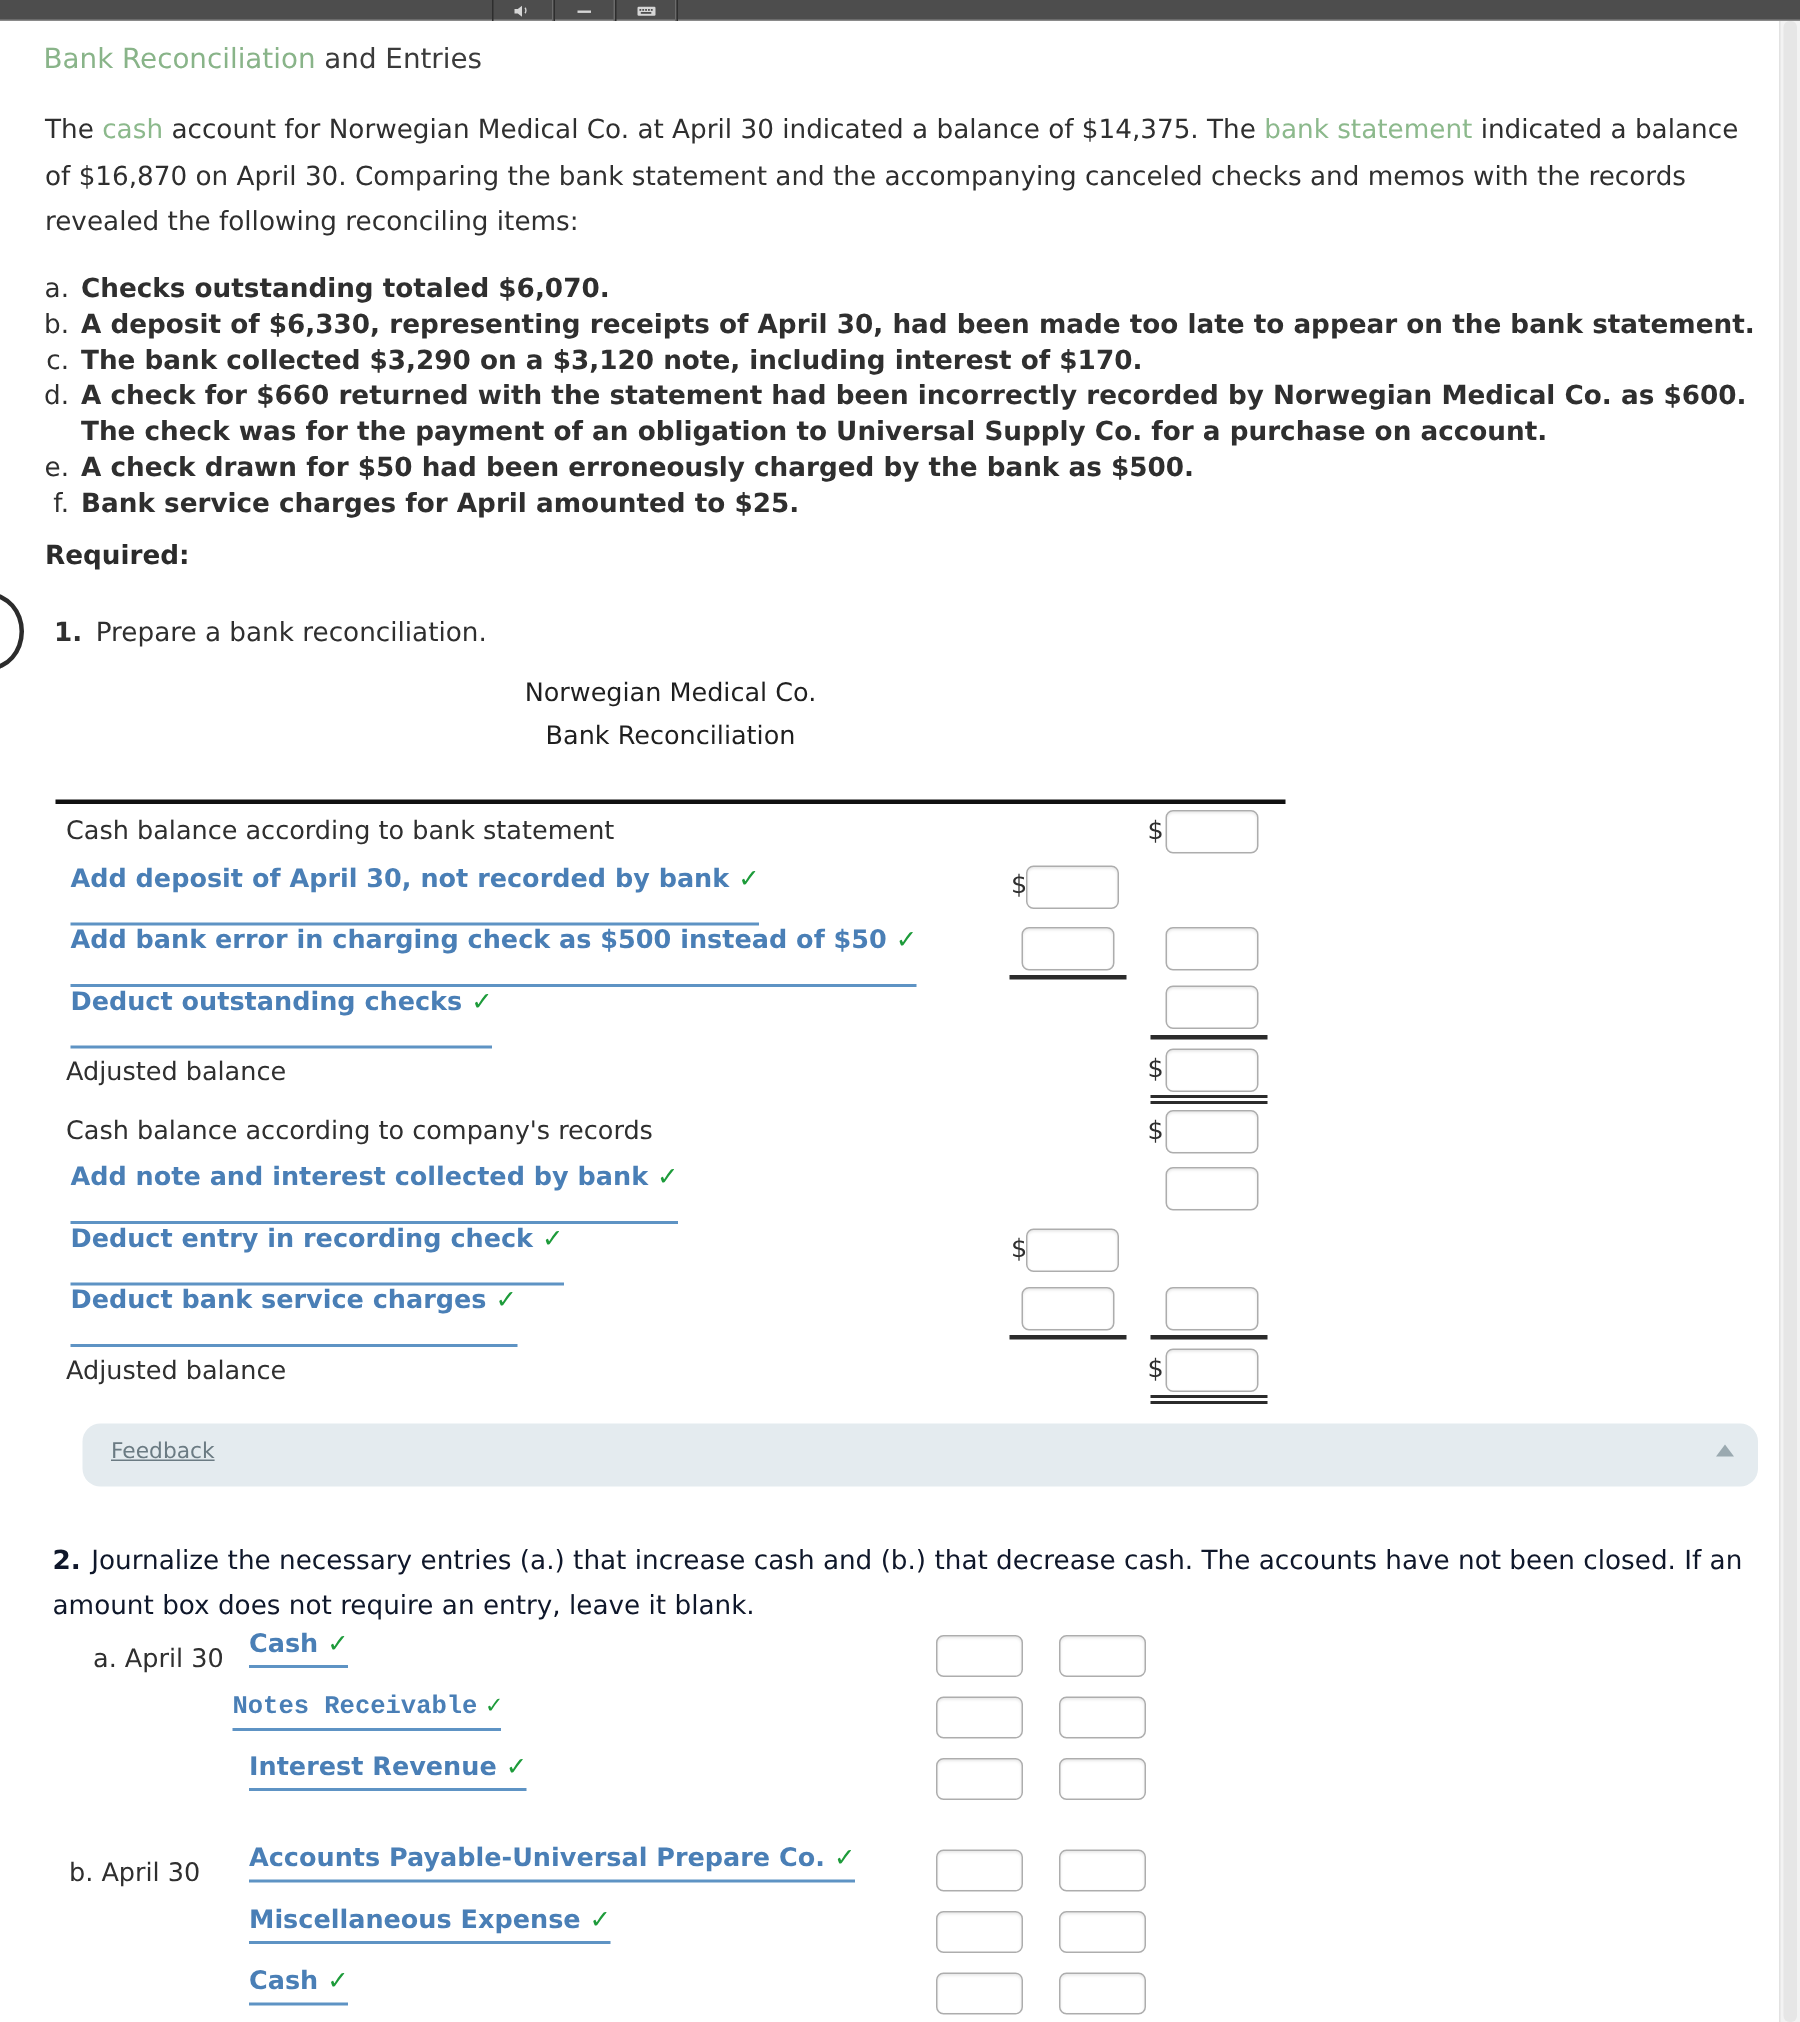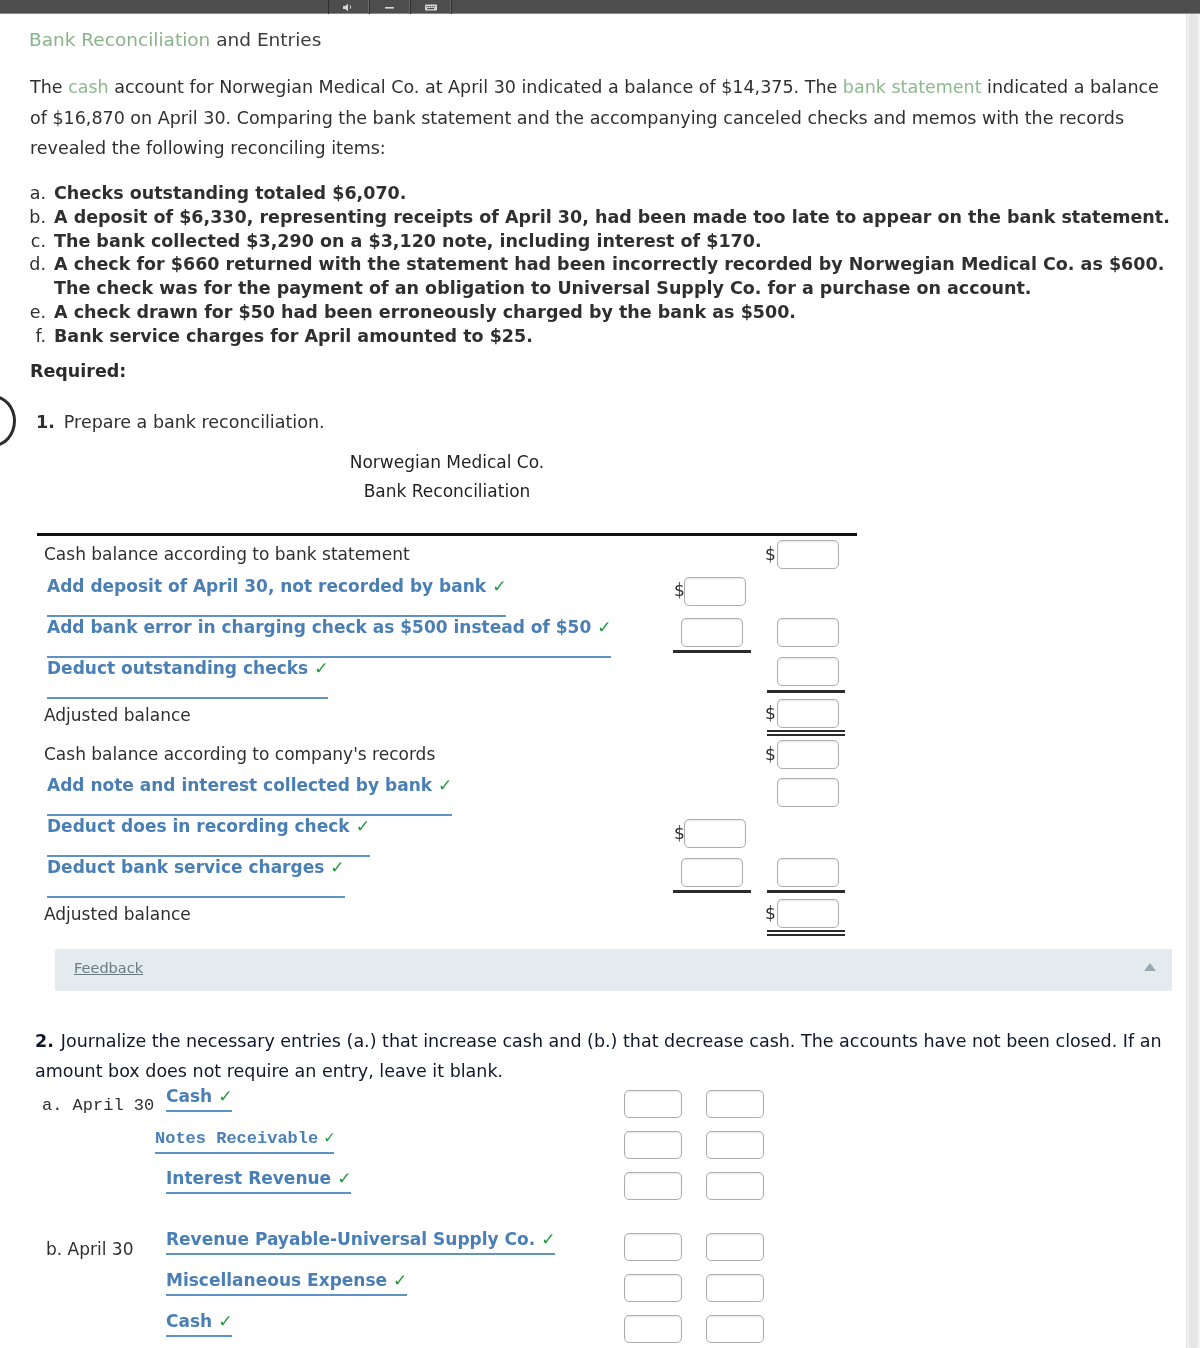--- a/index.html
+++ b/index.html
@@ -151,21 +151,21 @@
     height: 6px;
     border-top: 2.5px solid #2b2b2b;
     border-bottom: 2.5px solid #2b2b2b;
   }
 
   
   .feedback {
     position: absolute; left: 55px; top: 935px;
     width: 1117px; height: 42px;
     background: #e4ebef;
-    border-radius: 2px;
+    border-radius: 12px;
   }
   .feedback .fb-link {
     position: absolute; left: 19px; top: 11px;
     font-size: 14.5px; color: #6b7b83;
     text-decoration: underline;
   }
   .feedback .fb-tri {
     position: absolute; right: 16px; top: 14px;
     width: 0; height: 0;
     border-left: 6px solid transparent;
@@ -314,21 +314,21 @@
       <div class="rlabel" style="left:44px; top:730px;">Cash balance according to company's records</div>
       <div class="dollar" style="left:765px; top:730px;">$</div>
       <div class="ibox" style="left:777px; top:726px;"></div>
 
       <div class="rlink" style="left:47px; top:761px;">
         <span>Add note and interest collected by bank</span><span class="chk">✓</span>
       </div>
       <div class="ibox" style="left:777px; top:764px;"></div>
 
       <div class="rlink" style="left:47px; top:802px;">
-        <span>Deduct does in recording check</span><span class="chk">✓</span>
+        <span>Deduct entry in recording check</span><span class="chk">✓</span>
       </div>
       <div class="dollar" style="left:674px; top:809px;">$</div>
       <div class="ibox" style="left:684px; top:805px;"></div>
 
       <div class="rlink" style="left:47px; top:843px;">
         <span>Deduct bank service charges</span><span class="chk">✓</span>
       </div>
       <div class="ibox" style="left:681px; top:844px;"></div>
       <div class="uline" style="left:673px; top:876px; width:78px;"></div>
       <div class="ibox" style="left:777px; top:844px;"></div>
@@ -342,21 +342,21 @@
 
     <div class="feedback">
       <span class="fb-link">Feedback</span>
       <span class="fb-tri"></span>
     </div>
 
     <div class="req2">
       <b>2.</b><span>Journalize the necessary entries (a.) that increase cash and (b.) that decrease cash. The accounts have not been closed. If an amount box does not require an entry, leave it blank.</span>
     </div>
 
-    <div class="jdate" style="left:42px; top:1082px;font-family:Liberation Mono, monospace;">a. April 30</div>
+    <div class="jdate" style="left:62px; top:1082px;">a. April 30</div>
 
     <div class="jacct" style="left:166px; top:1072px;">
       <span>Cash</span><span class="chk">✓</span>
     </div>
     <div class="ibox sm" style="left:624px; top:1076px;"></div>
     <div class="ibox sm" style="left:706px; top:1076px;"></div>
 
     <div class="jacct" style="left:155px; top:1113px;font-family:Liberation Mono, monospace;">
       <span>Notes Receivable</span><span class="chk">✓</span>
     </div>
@@ -365,21 +365,21 @@
 
     <div class="jacct" style="left:166px; top:1154px;">
       <span>Interest Revenue</span><span class="chk">✓</span>
     </div>
     <div class="ibox sm" style="left:624px; top:1158px;"></div>
     <div class="ibox sm" style="left:706px; top:1158px;"></div>
 
     <div class="jdate" style="left:46px; top:1225px;">b. April 30</div>
 
     <div class="jacct" style="left:166px; top:1215px;">
-      <span>Revenue Payable-Universal Supply Co.</span><span class="chk">✓</span>
+      <span>Accounts Payable-Universal Prepare Co.</span><span class="chk">✓</span>
     </div>
     <div class="ibox sm" style="left:624px; top:1219px;"></div>
     <div class="ibox sm" style="left:706px; top:1219px;"></div>
 
     <div class="jacct" style="left:166px; top:1256px;">
       <span>Miscellaneous Expense</span><span class="chk">✓</span>
     </div>
     <div class="ibox sm" style="left:624px; top:1260px;"></div>
     <div class="ibox sm" style="left:706px; top:1260px;"></div>
 

